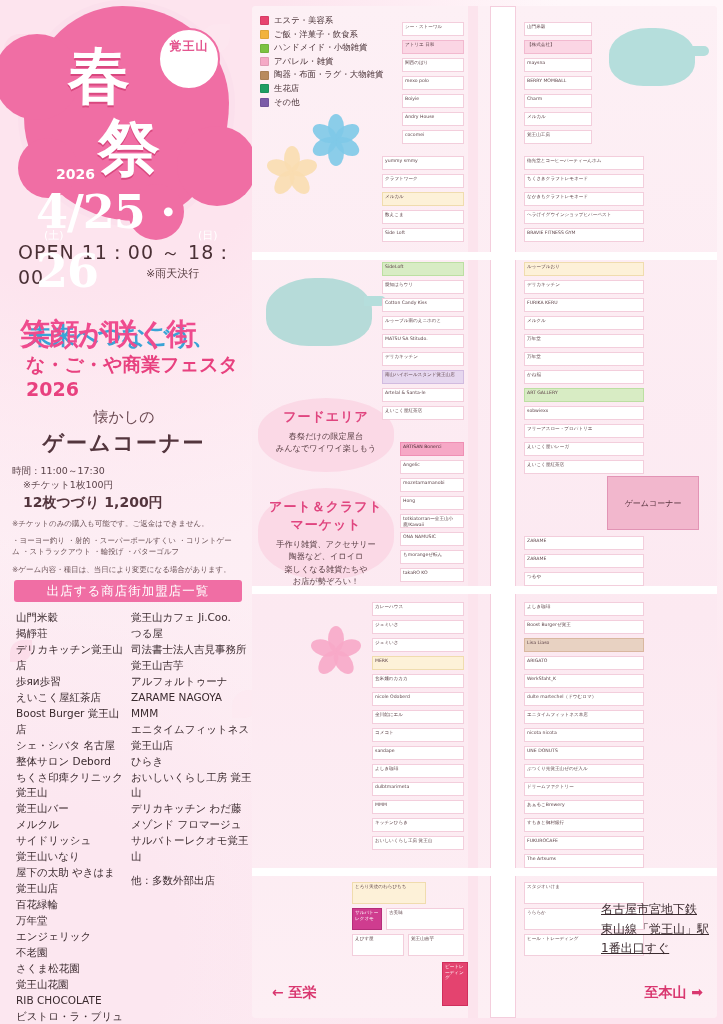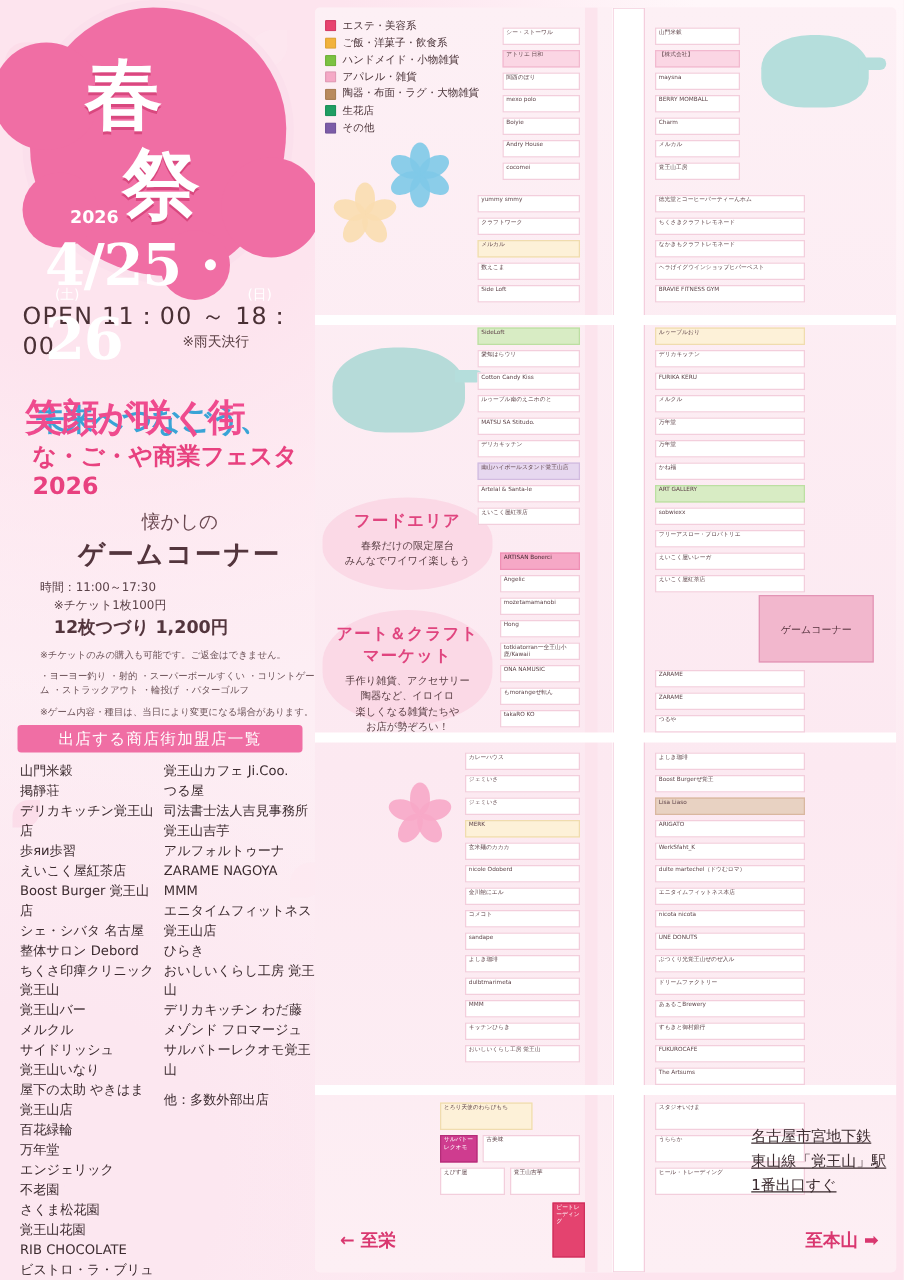--- a/index.html
+++ b/index.html
@@ -52,21 +52,21 @@
   .year { position:absolute; left:48px; top:160px; color:#fff; font-size:14px; z-index:3; font-weight:700;}
   .dates { position:absolute; left:28px; top:176px; z-index:3; color:#fff; font-size:46px; font-weight:700; font-family:"DejaVu Serif", serif; letter-spacing:-1px;}
   .open-line { position:absolute; left:18px; top:240px; font-size:19px; letter-spacing:1px; color:#4a3035; }
   .rain-note { position:absolute; left:146px; top:266px; font-size:11px; color:#5b4145;}
 
   .logo-fest { position:absolute; left:20px; top:288px; width:225px; height:102px; }
   .logo-l1 { position:absolute; left:8px; top:2px; font-size:24px; font-weight:700; color:#39a4d6; letter-spacing:-1px; font-family:"DejaVu Serif", serif;margin-top:30px;}
   .logo-l2 { position:absolute; left:0px; top:26px; font-size:30px; font-weight:700; color:#ef4b8e; letter-spacing:-1px; font-family:"DejaVu Serif", serif;}
   .logo-l3 { position:absolute; left:6px; top:64px; font-size:19px; font-weight:700; color:#e8417f; letter-spacing:0px;}
 
-  .game-box { position:absolute; left:32px; top:408px; width:224px; height:172px; }
+  .game-box { position:absolute; left:12px; top:408px; width:224px; height:172px; }
   .gb-title { font-size:15px; color:#6b4a52; text-align:center; }
   .gb-title b { display:block; font-size:21px; color:#53353d; letter-spacing:2px; margin-top:2px;}
   .gb-body { font-size:9.5px; line-height:1.45; color:#5a4248; margin-top:7px;}
   .gb-body .row { display:flex; align-items:center; gap:4px;}
   .dot { width:7px;height:7px;border-radius:50%;background:#ef4b8e; display:inline-block;}
   .gb-big { font-size:14px; font-weight:700; color:#53353d;}
   .gb-fine { font-size:7.5px; line-height:1.5; color:#6b5257; margin-top:6px;}
 
   .shop-head {
     position:absolute; left:14px; top:580px; width:228px; height:22px;
@@ -133,20 +133,21 @@
   <div class="petal b" style="left:10px;top:640px;width:22px;height:22px;opacity:.35;"></div>
   <div class="petal c" style="left:232px;top:690px;width:28px;height:28px;opacity:.5;"></div>
   <div class="petal c" style="left:16px;top:930px;width:36px;height:36px;opacity:.4;"></div>
 
   <div class="left">
 
     <div class="badge-wrap">
       <div class="sakura-blob"></div>
       <div class="mini-pet" style="left:10px;top:132px;width:60px;height:60px;"></div>
       <div class="mini-pet" style="left:120px;top:178px;width:56px;height:56px;"></div>
+      <div class="kanou">覚王山</div>
       <div class="haru">春</div>
       <div class="matsuri">祭</div>
       <div class="year">2026</div>
       <div class="dates">4/25・26</div>
       <div style="position:absolute;left:36px;top:222px;color:#fff;font-size:11px;z-index:3;">(土)</div>
       <div style="position:absolute;left:190px;top:222px;color:#fff;font-size:11px;z-index:3;">(日)</div>
     </div>
 
     <div class="open-line">OPEN 11：00 ～ 18：00</div>
     <div class="rain-note">※雨天決行</div>

